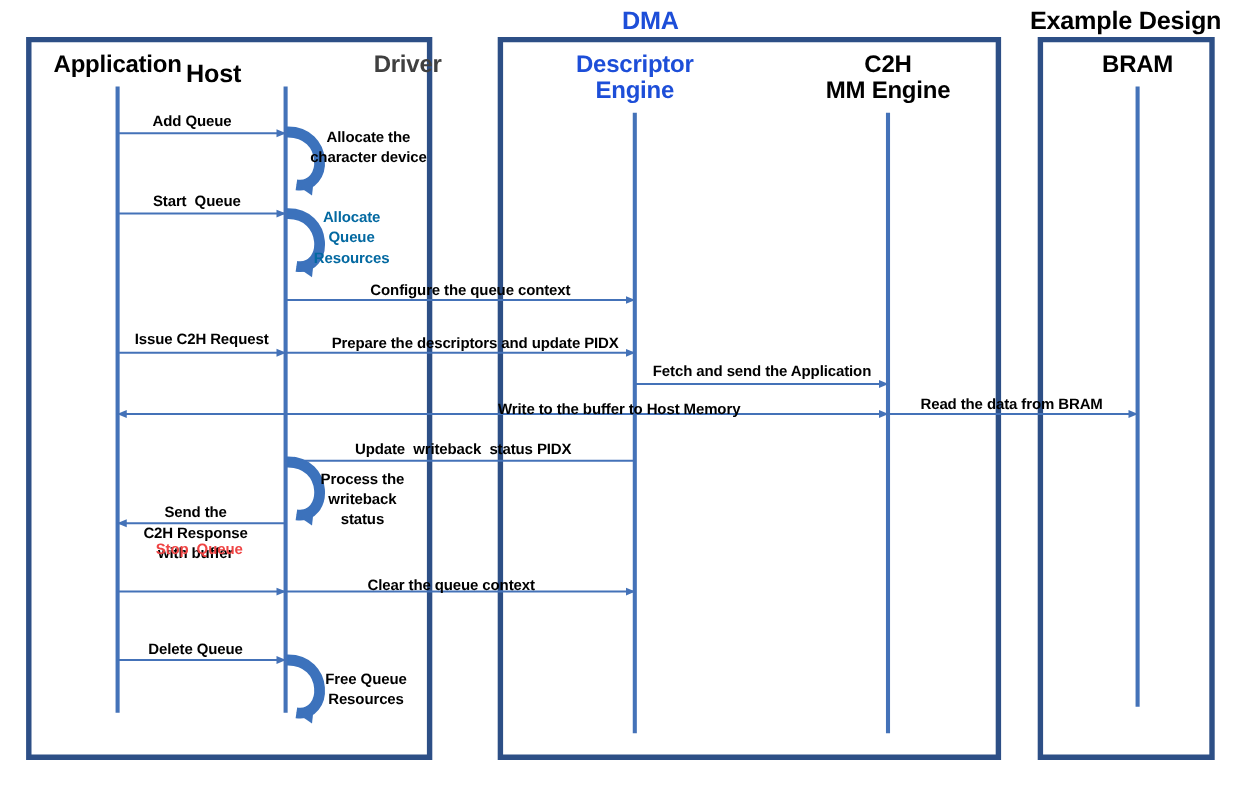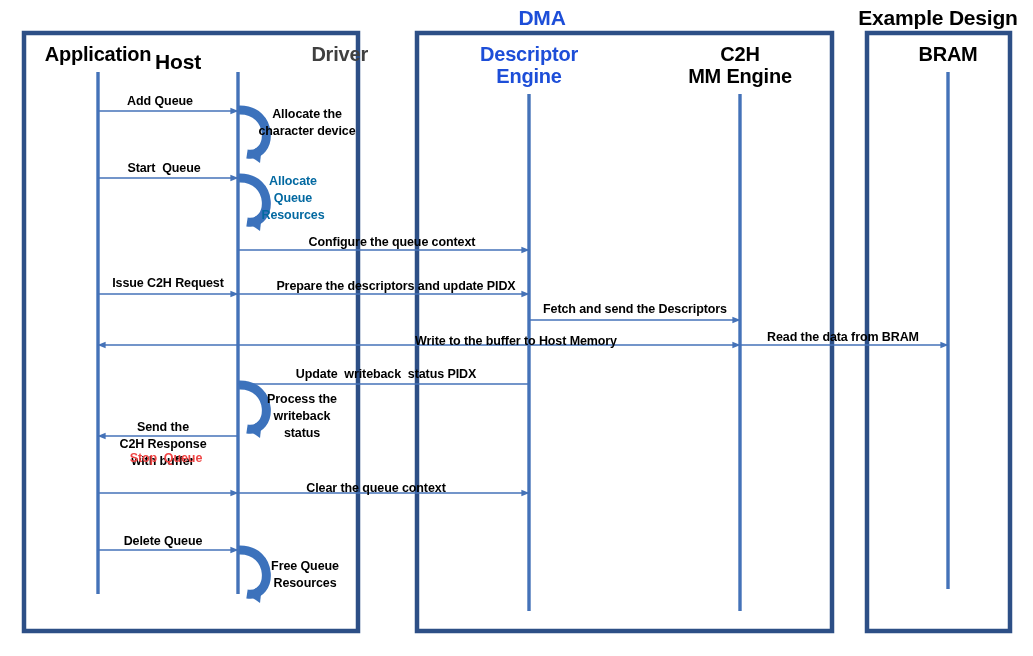--- a/index.html
+++ b/index.html
@@ -105,21 +105,21 @@
       <div class="lbl actor-title" style="left: 399px; top: 43px; width: 260px; color: #1d4ed8;">Descriptor
 Engine</div>
       <div class="lbl actor-title" style="left: 610px; top: 43px; width: 260px; color: rgb(0, 0, 0);">C2H
 MM Engine</div>
       <div class="lbl actor-title" style="left: 818px; top: 43px; width: 260px; color: rgb(0, 0, 0);">BRAM</div>
       <div class="lbl msg-lbl" style="left: -5px; top: 94px; width: 330px; color: rgb(0, 0, 0);">Add Queue</div>
       <div class="lbl msg-lbl" style="left: -1px; top: 161px; width: 330px; color: rgb(0, 0, 0);">Start  Queue</div>
       <div class="lbl msg-lbl" style="left: 227px; top: 235px; width: 330px; color: rgb(0, 0, 0);">Configure the queue context</div>
       <div class="lbl msg-lbl" style="left: 3px; top: 276px; width: 330px; color: rgb(0, 0, 0);">Issue C2H Request</div>
       <div class="lbl msg-lbl" style="left: 231px; top: 279px; width: 330px; color: rgb(0, 0, 0);">Prepare the descriptors and update PIDX</div>
-      <div class="lbl msg-lbl" style="left: 470px; top: 302px; width: 330px; color: rgb(0, 0, 0);">Fetch and send the Descriptors</div>
+      <div class="lbl msg-lbl" style="left: 470px; top: 302px; width: 330px; color: rgb(0, 0, 0);">Fetch and send the Application</div>
       <div class="lbl msg-lbl" style="left: 351px; top: 334px; width: 330px; color: rgb(0, 0, 0);">Write to the buffer to Host Memory</div>
       <div class="lbl msg-lbl" style="left: 678px; top: 330px; width: 330px; color: rgb(0, 0, 0);">Read the data from BRAM</div>
       <div class="lbl msg-lbl" style="left: 221px; top: 367px; width: 330px; color: rgb(0, 0, 0);">Update  writeback  status PIDX</div>
       <div class="lbl msg-lbl" style="left: -2px; top: 419px; width: 330px; color: rgb(0, 0, 0); line-height: 1.35;">Send the
 C2H Response
 with buffer</div>
       <div class="lbl msg-lbl" style="left: 1px; top: 451px; width: 330px; color: #ef4444;">Stop  Queue</div>
       <div class="lbl msg-lbl" style="left: 211px; top: 481px; width: 330px; color: rgb(0, 0, 0);">Clear the queue context</div>
       <div class="lbl msg-lbl" style="left: -2px; top: 534px; width: 330px; color: rgb(0, 0, 0);">Delete Queue</div>
       <div class="lbl self-lbl" style="left: 232px; top: 106px; width: 150px; color: rgb(0, 0, 0); text-align: center;">Allocate the

